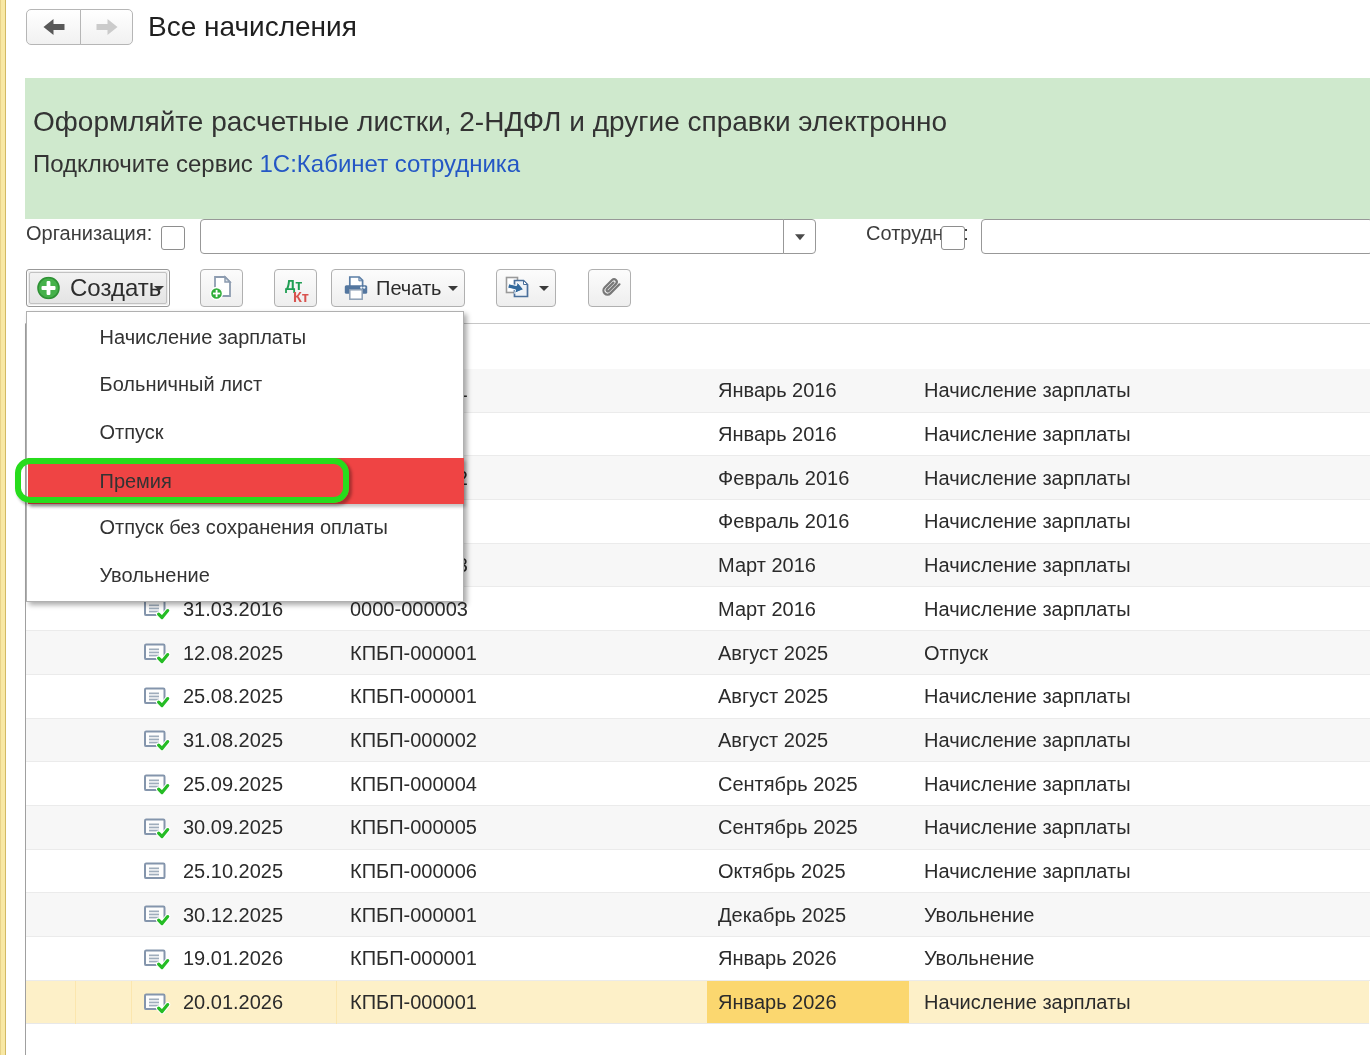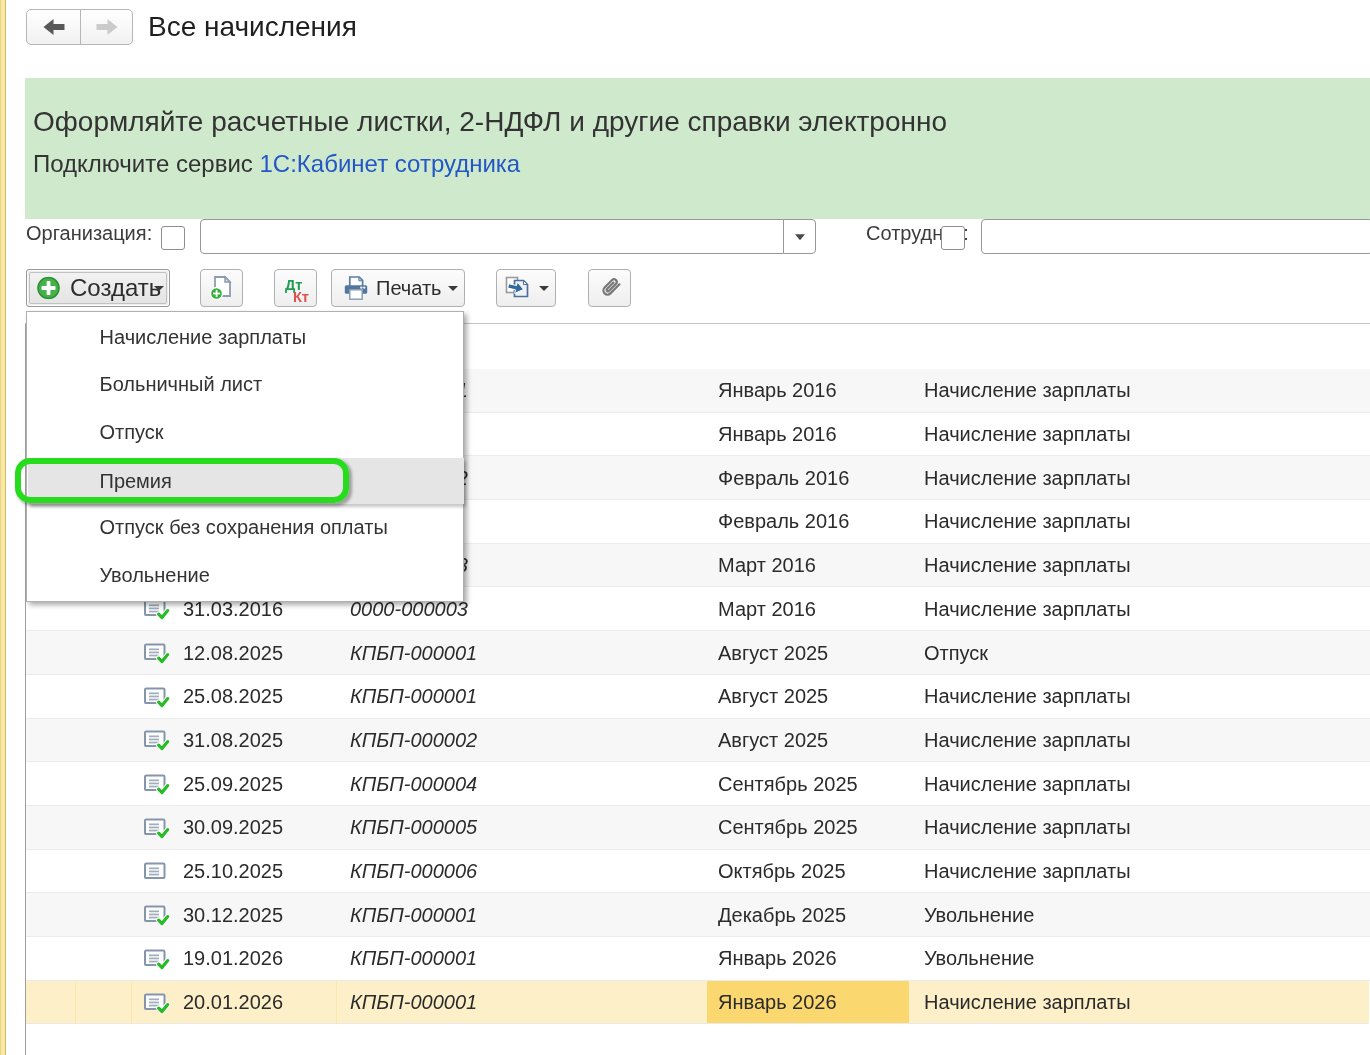--- a/index.html
+++ b/index.html
@@ -78,35 +78,35 @@
   border-bottom:1px solid #d5d5d5; }
 #thead .hsep { position:absolute; top:0; width:1px; height:45.0px; background:#d9d9d9; }
 #thead span { position:absolute; top:50%; transform:translateY(-50%); font-size:20px; color:#333; }
 .row { position:absolute; left:1px; width:1344px; height:43.7px; background:#fff;
   border-bottom:1px solid #ebebeb; }
 .row.odd { background:#f7f7f7; }
 .row span { position:absolute; top:50%; transform:translateY(-50%); font-size:20px; color:#2b2b2b; white-space:nowrap; }
 .c-icon { left:118px; width:27px; height:25px; top:calc(50% + 1.5px) !important; }
 .c-icon svg { display:block; }
 .c-date { left:157px; }
-.c-num  { left:324px;font-style:italic; }
+.c-num  { left:324px; }
 .c-month { left:692px; }
 .c-type { left:898px; }
 .row.sel { background:#fdf0c8; border-bottom:1px solid #e8e8e8; width:1342.5px; }
 .row.sel .vline { position:absolute; top:0; width:1px; height:43.7px; background:#fbe6ae; }
 .selcell { position:absolute; left:681px; top:0.5px; width:202px; height:42.2px;
   background:#fbd76f; }
 .row.sel span { z-index:2; }
 
 
 #menu { left:25.5px; top:311px; width:438px; height:291px; background:#fff;
   border:1px solid #b0b0b0; box-shadow:3px 3px 5px rgba(0,0,0,0.33); }
 .mitem { position:absolute; left:0; width:436px; height:48px; font-size:20px; color:#333;
   line-height:48px; padding-left:73px; }
-.mitem.hl { box-shadow:2px 3px 3px rgba(0,0,0,0.22); background:#e5e5e5; left:1px; width:436px; height:46px; line-height:46px; padding-left:72px; top:145.5px !important; }
+.mitem.hl { box-shadow:2px 3px 3px rgba(0,0,0,0.22); background:#ef4444; left:1px; width:436px; height:46px; line-height:46px; padding-left:72px; top:145.5px !important; }
 
 
 #annot { left:15px; top:457.5px; width:334px; height:45.5px; border:6.5px solid #27dc1c;
   border-radius:15px; box-shadow:2.5px 2.5px 3px rgba(0,0,0,0.3); z-index:50; }
 </style></head>
 <body>
 <div class="abs" id="stripe"></div>
 
 <div class="abs" id="nav">
   <div class="navbtn" id="nb1">

